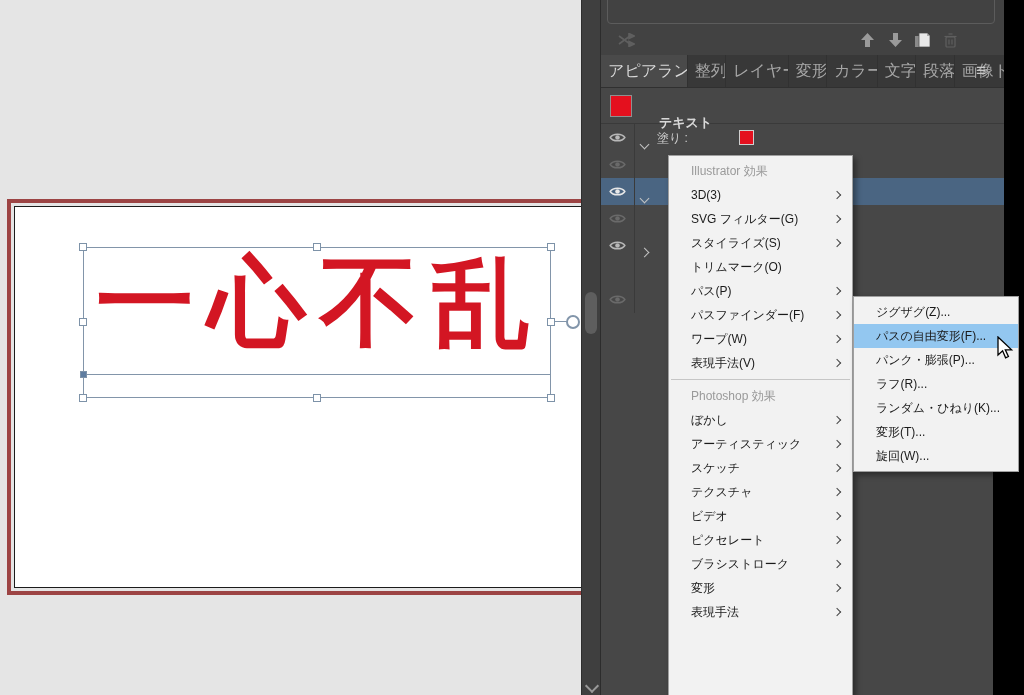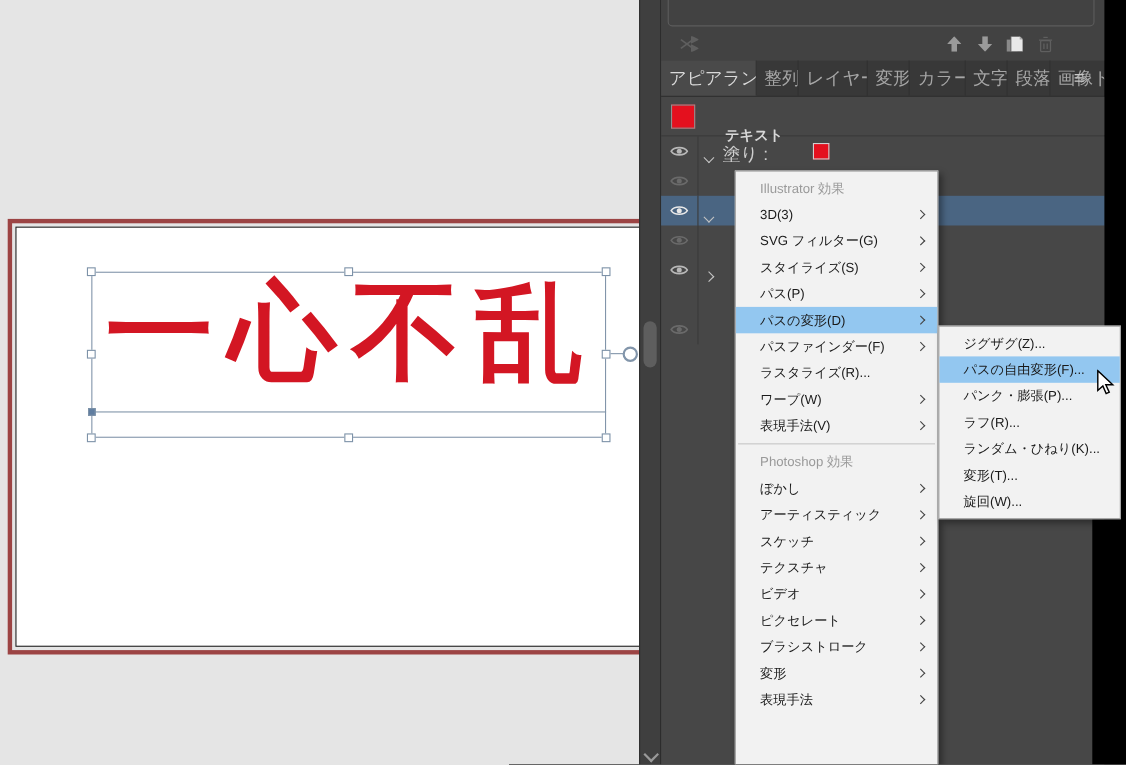--- a/index.html
+++ b/index.html
@@ -38,21 +38,21 @@
   #hdr-label{position:absolute;left:58px;top:10px;font-size:13px;font-weight:bold;color:#d8d8d8;margin-top:16px;}
   #rows{position:absolute;left:0;top:124px;width:404px;}
   .app-row{position:relative;width:404px;height:27px;}
   .app-row.selected{background:#4a6582;}
   .eye-cell{position:absolute;left:0;top:0;width:34px;height:27px;border-right:1px solid #3a3a3a;box-sizing:border-box;
             display:flex;align-items:center;justify-content:center;}
   .row-chev{position:absolute;left:40px;top:10px;color:#c4c4c4;}
   .chev{display:inline-block;width:6px;height:6px;border-right:1.6px solid currentColor;border-bottom:1.6px solid currentColor;}
   .chev.down{transform:rotate(45deg);}
   .chev.right{transform:rotate(-45deg);}
-  .row-label{position:absolute;left:56px;top:6px;font-size:16px;color:#cfcfcf;}
+  .row-label{position:absolute;left:56px;top:6px;font-size:12px;color:#cfcfcf;}
   .row-swatch{position:absolute;left:138px;top:6px;width:15px;height:15px;border:1px solid #cfcfcf;box-sizing:border-box;}
   
   #black-right{position:absolute;left:1004px;top:0;width:20px;height:695px;background:#000;}
   #black-lower{position:absolute;left:993px;top:472px;width:31px;height:223px;background:#000;}
   
   .menu{position:absolute;background:#f2f2f2;border:1px solid #9f9f9f;box-sizing:border-box;
         box-shadow:3px 3px 6px rgba(0,0,0,.4);padding-top:3px;font-size:12px;color:#1a1a1a;}
   #effect-menu{left:668px;top:155px;width:185px;height:541px;}
   #free-submenu{left:853px;top:296px;width:166px;height:176px;}
   .menu-item{position:relative;height:24px;display:flex;align-items:center;padding-left:22px;padding-right:12px;box-sizing:border-box;white-space:nowrap;}
@@ -229,33 +229,29 @@
       </div>
       <div class="menu-item">
         <span>SVG フィルター(G)</span>
         <span class="arrow"></span>
       </div>
       <div class="menu-item">
         <span>スタイライズ(S)</span>
         <span class="arrow"></span>
       </div>
       <div class="menu-item">
+        <span>トリムマーク(O)</span>
+      </div>
+      <div class="menu-item">
         <span>パス(P)</span>
         <span class="arrow"></span>
       </div>
-      <div class="menu-item highlighted">
-        <span>パスの変形(D)</span>
-        <span class="arrow"></span>
-      </div>
       <div class="menu-item">
         <span>パスファインダー(F)</span>
         <span class="arrow"></span>
-      </div>
-      <div class="menu-item">
-        <span>ラスタライズ(R)...</span>
       </div>
       <div class="menu-item">
         <span>ワープ(W)</span>
         <span class="arrow"></span>
       </div>
       <div class="menu-item">
         <span>表現手法(V)</span>
         <span class="arrow"></span>
       </div>
       <div class="menu-sep">

